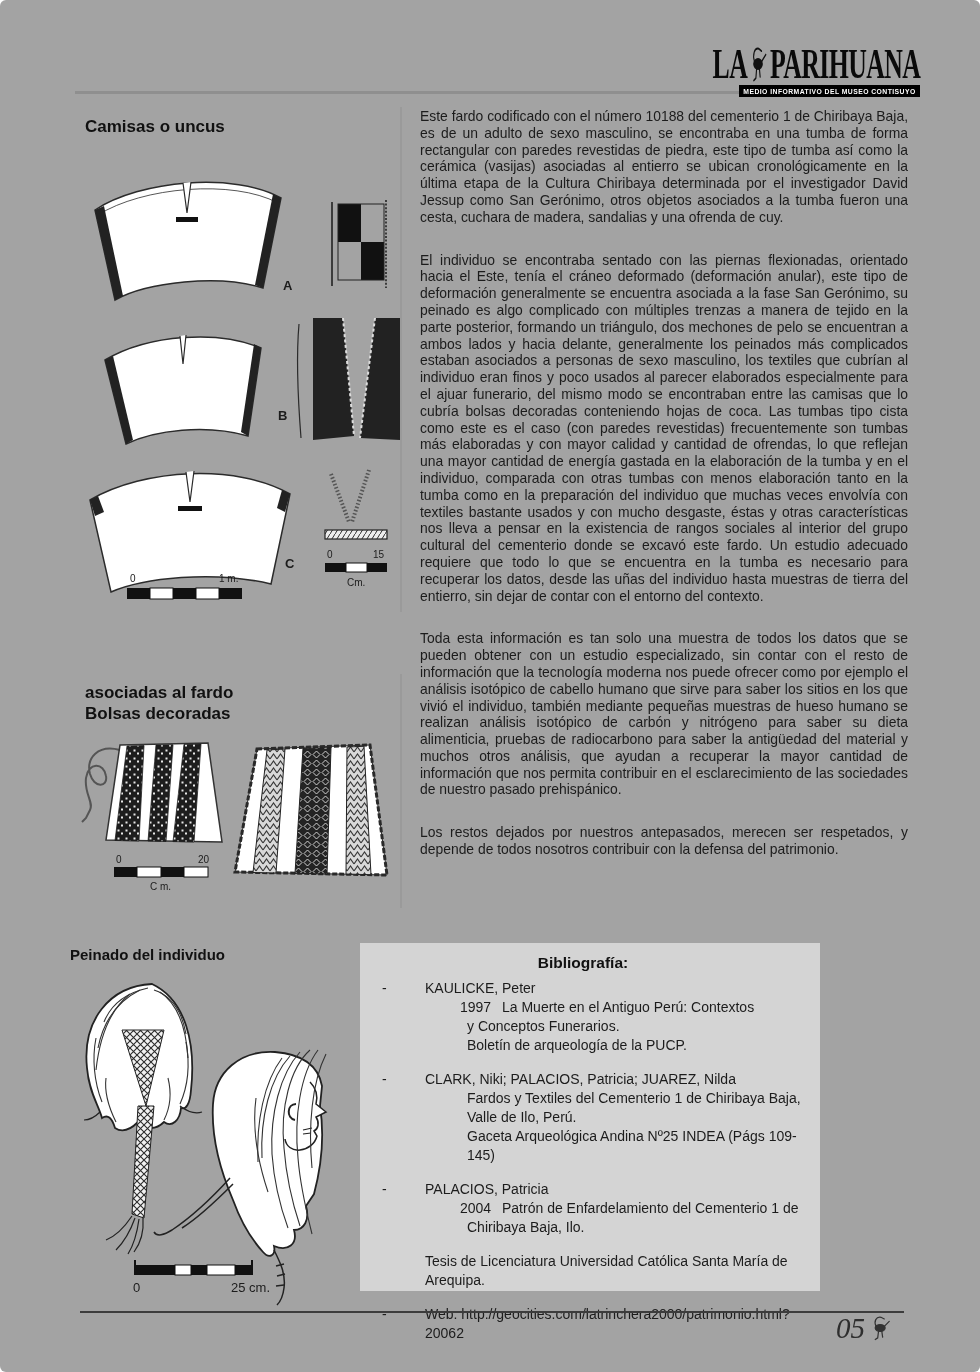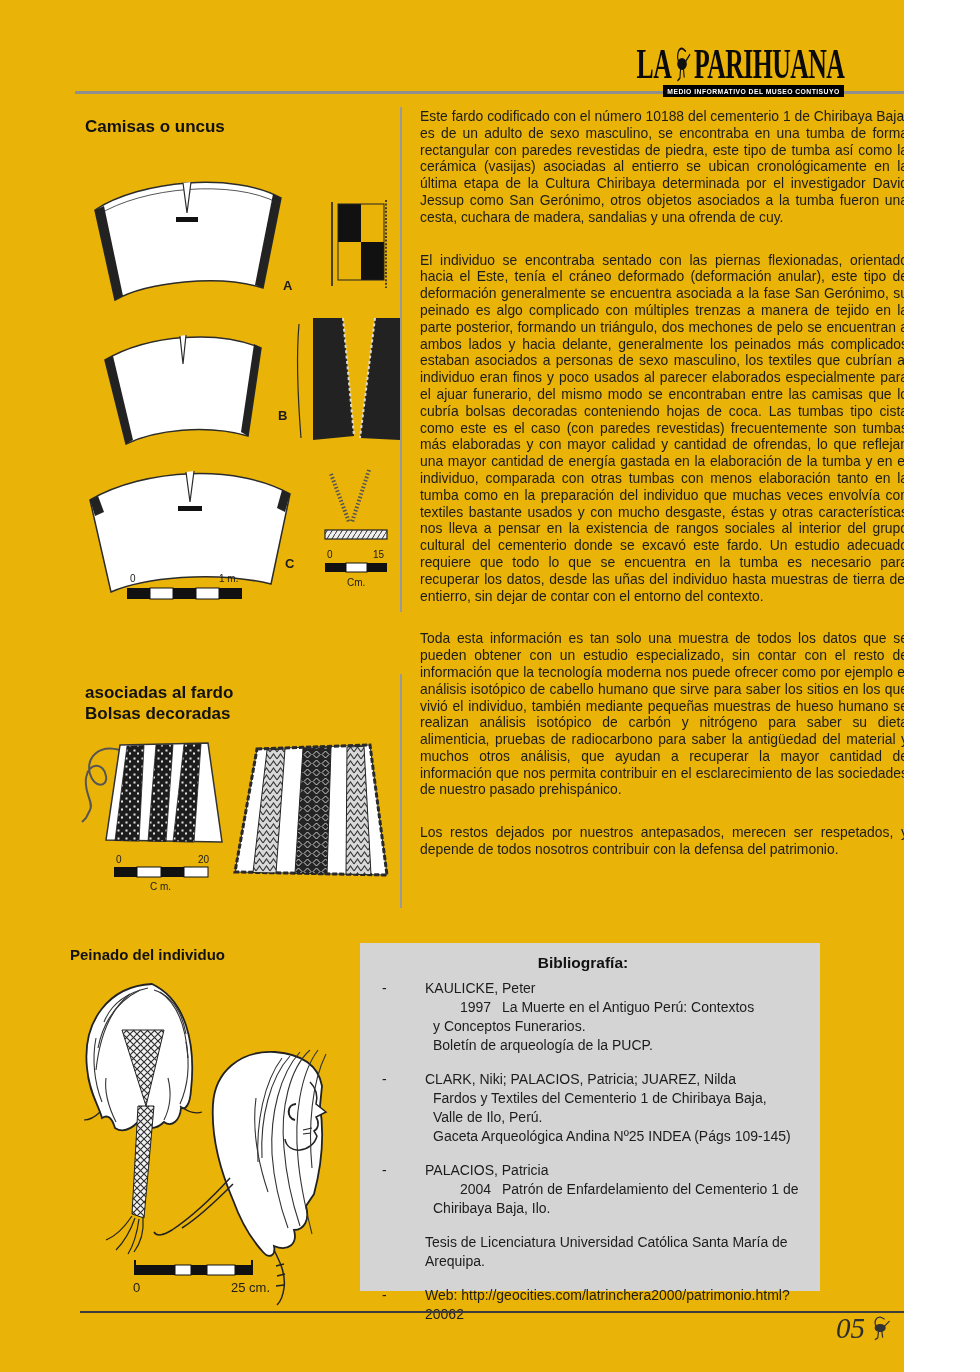--- a/index.html
+++ b/index.html
@@ -1,17 +1,17 @@
 <!DOCTYPE html>
 <html><head>
 <meta charset="utf-8">
 <style>
   html,body{margin:0;padding:0;background:#fff;}
-  .page{position:relative;width:904px;height:1372px;background:#eab308;overflow:hidden;
-        font-family:"Liberation Sans",sans-serif;color:#1c1c1c;}
+  .page{position:relative;width:980px;height:1372px;background:#a3a3a3;overflow:hidden;
+        font-family:"Liberation Sans",sans-serif;color:#1c1c1c;border-radius:6px;}
   .top-rule{position:absolute;left:75px;top:91px;width:833px;height:3px;background:#8f8f8f;}
   .masthead{position:absolute;top:44px;right:60px;text-align:right;}
   .masthead-row{display:flex;align-items:flex-end;justify-content:flex-end;white-space:nowrap;
         font-family:"Liberation Serif",serif;font-weight:bold;font-size:43px;line-height:40px;
         letter-spacing:-1px;color:#0a0a0a;transform:scaleX(.60);transform-origin:100% 100%;}
   .masthead-bird{width:34px;height:40px;margin:0 2px;flex:0 0 auto;}
   .tagline-bar{margin-top:1px;margin-left:auto;width:181px;height:12px;background:#000;color:#fff;
         font-size:6.8px;font-weight:bold;letter-spacing:.45px;display:flex;align-items:center;justify-content:center;}
   .fig-heading{position:absolute;font-weight:bold;font-size:17px;line-height:21px;color:#111;}
   #h-shirts{left:85px;top:116px;width:325px;}
@@ -28,21 +28,21 @@
   .article{position:absolute;left:420px;top:108px;width:488px;}
   .article p{margin:0 0 26px;font-size:13.9px;line-height:16.8px;text-align:justify;}
   .biblio{position:absolute;left:360px;top:943px;width:460px;height:348px;background:#d4d4d4;
         box-sizing:border-box;padding:10px 14px 0 0;font-size:14px;line-height:19px;}
   .biblio-heading{text-align:center;font-weight:bold;font-size:15.5px;margin-bottom:7px;color:#111;}
   .bib-entry{position:relative;margin-bottom:15px;}
   .bib-dash{position:absolute;left:22px;top:0;}
   .bib-author{padding-left:65px;}
   .bib-yearline{padding-left:100px;}
   .bib-year{display:inline-block;width:42px;}
-  .bib-cont{padding-left:73px;}
+  .bib-cont{padding-left:107px;}
   .bib-note{padding-left:65px;margin-bottom:15px;}
   .bottom-rule{position:absolute;left:80px;top:1311px;width:824px;height:2px;background:#3c3c3c;}
   .pageno{position:absolute;left:836px;top:1312px;display:flex;align-items:flex-start;gap:5px;
         font-family:"Liberation Serif",serif;font-style:italic;font-size:29px;color:#2e2e2e;}
   .pageno-bird{width:22px;height:28px;margin-top:2px;}
 </style>
 </head>
 <body>
 
 <div class="page">

